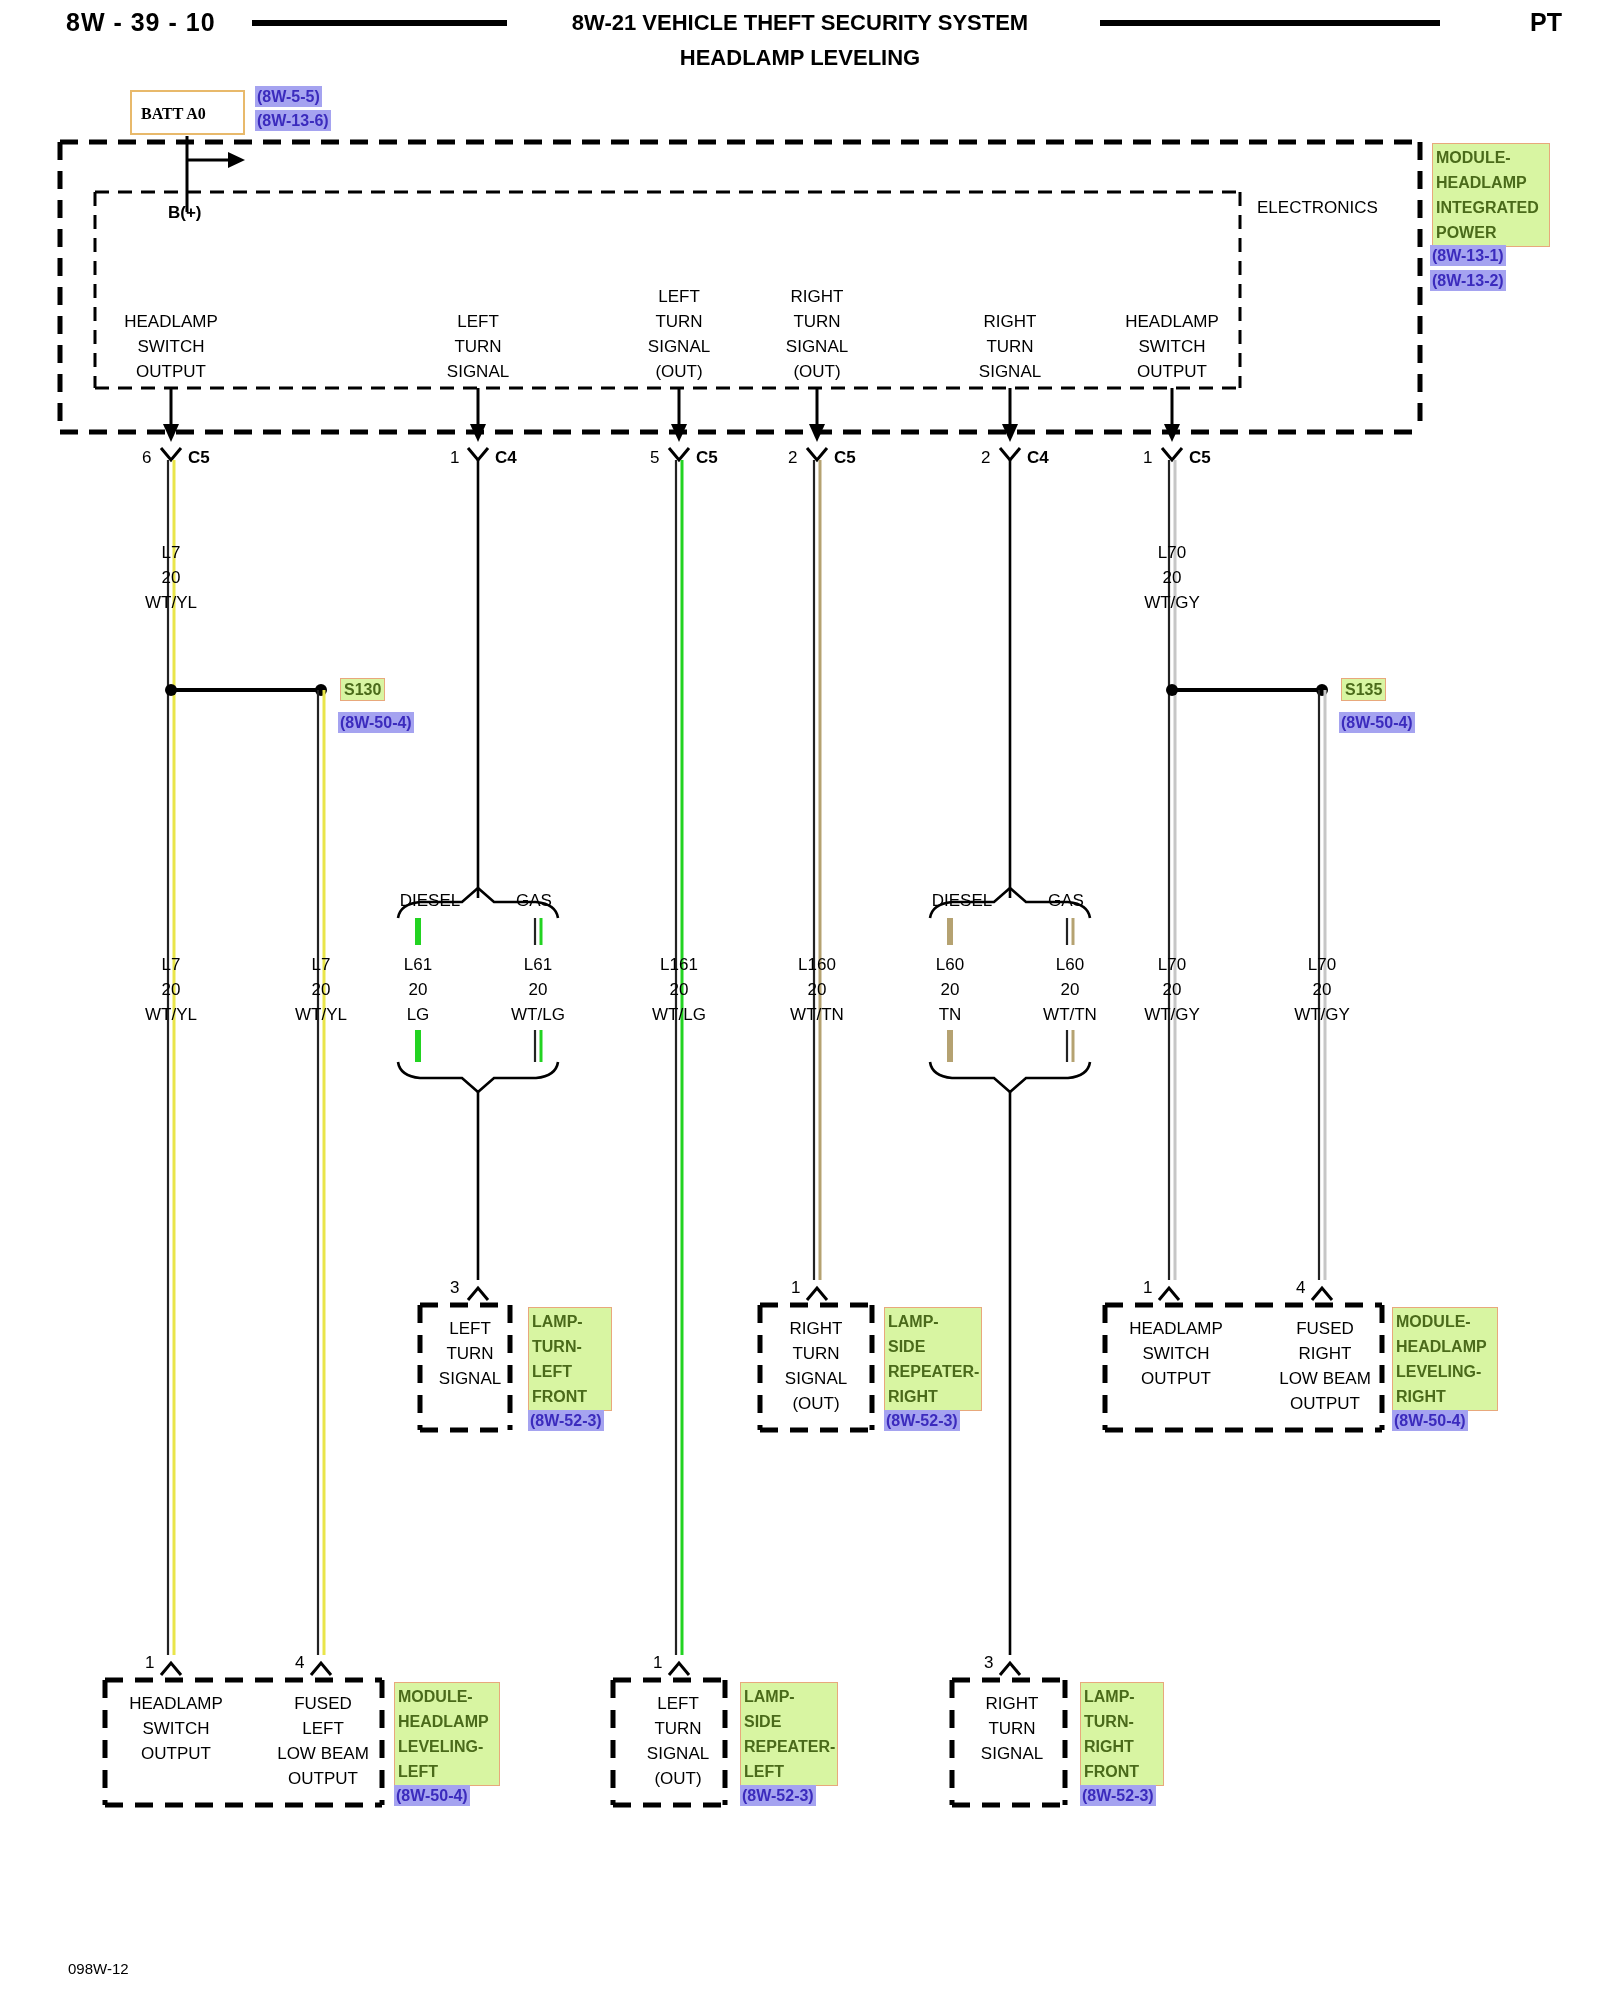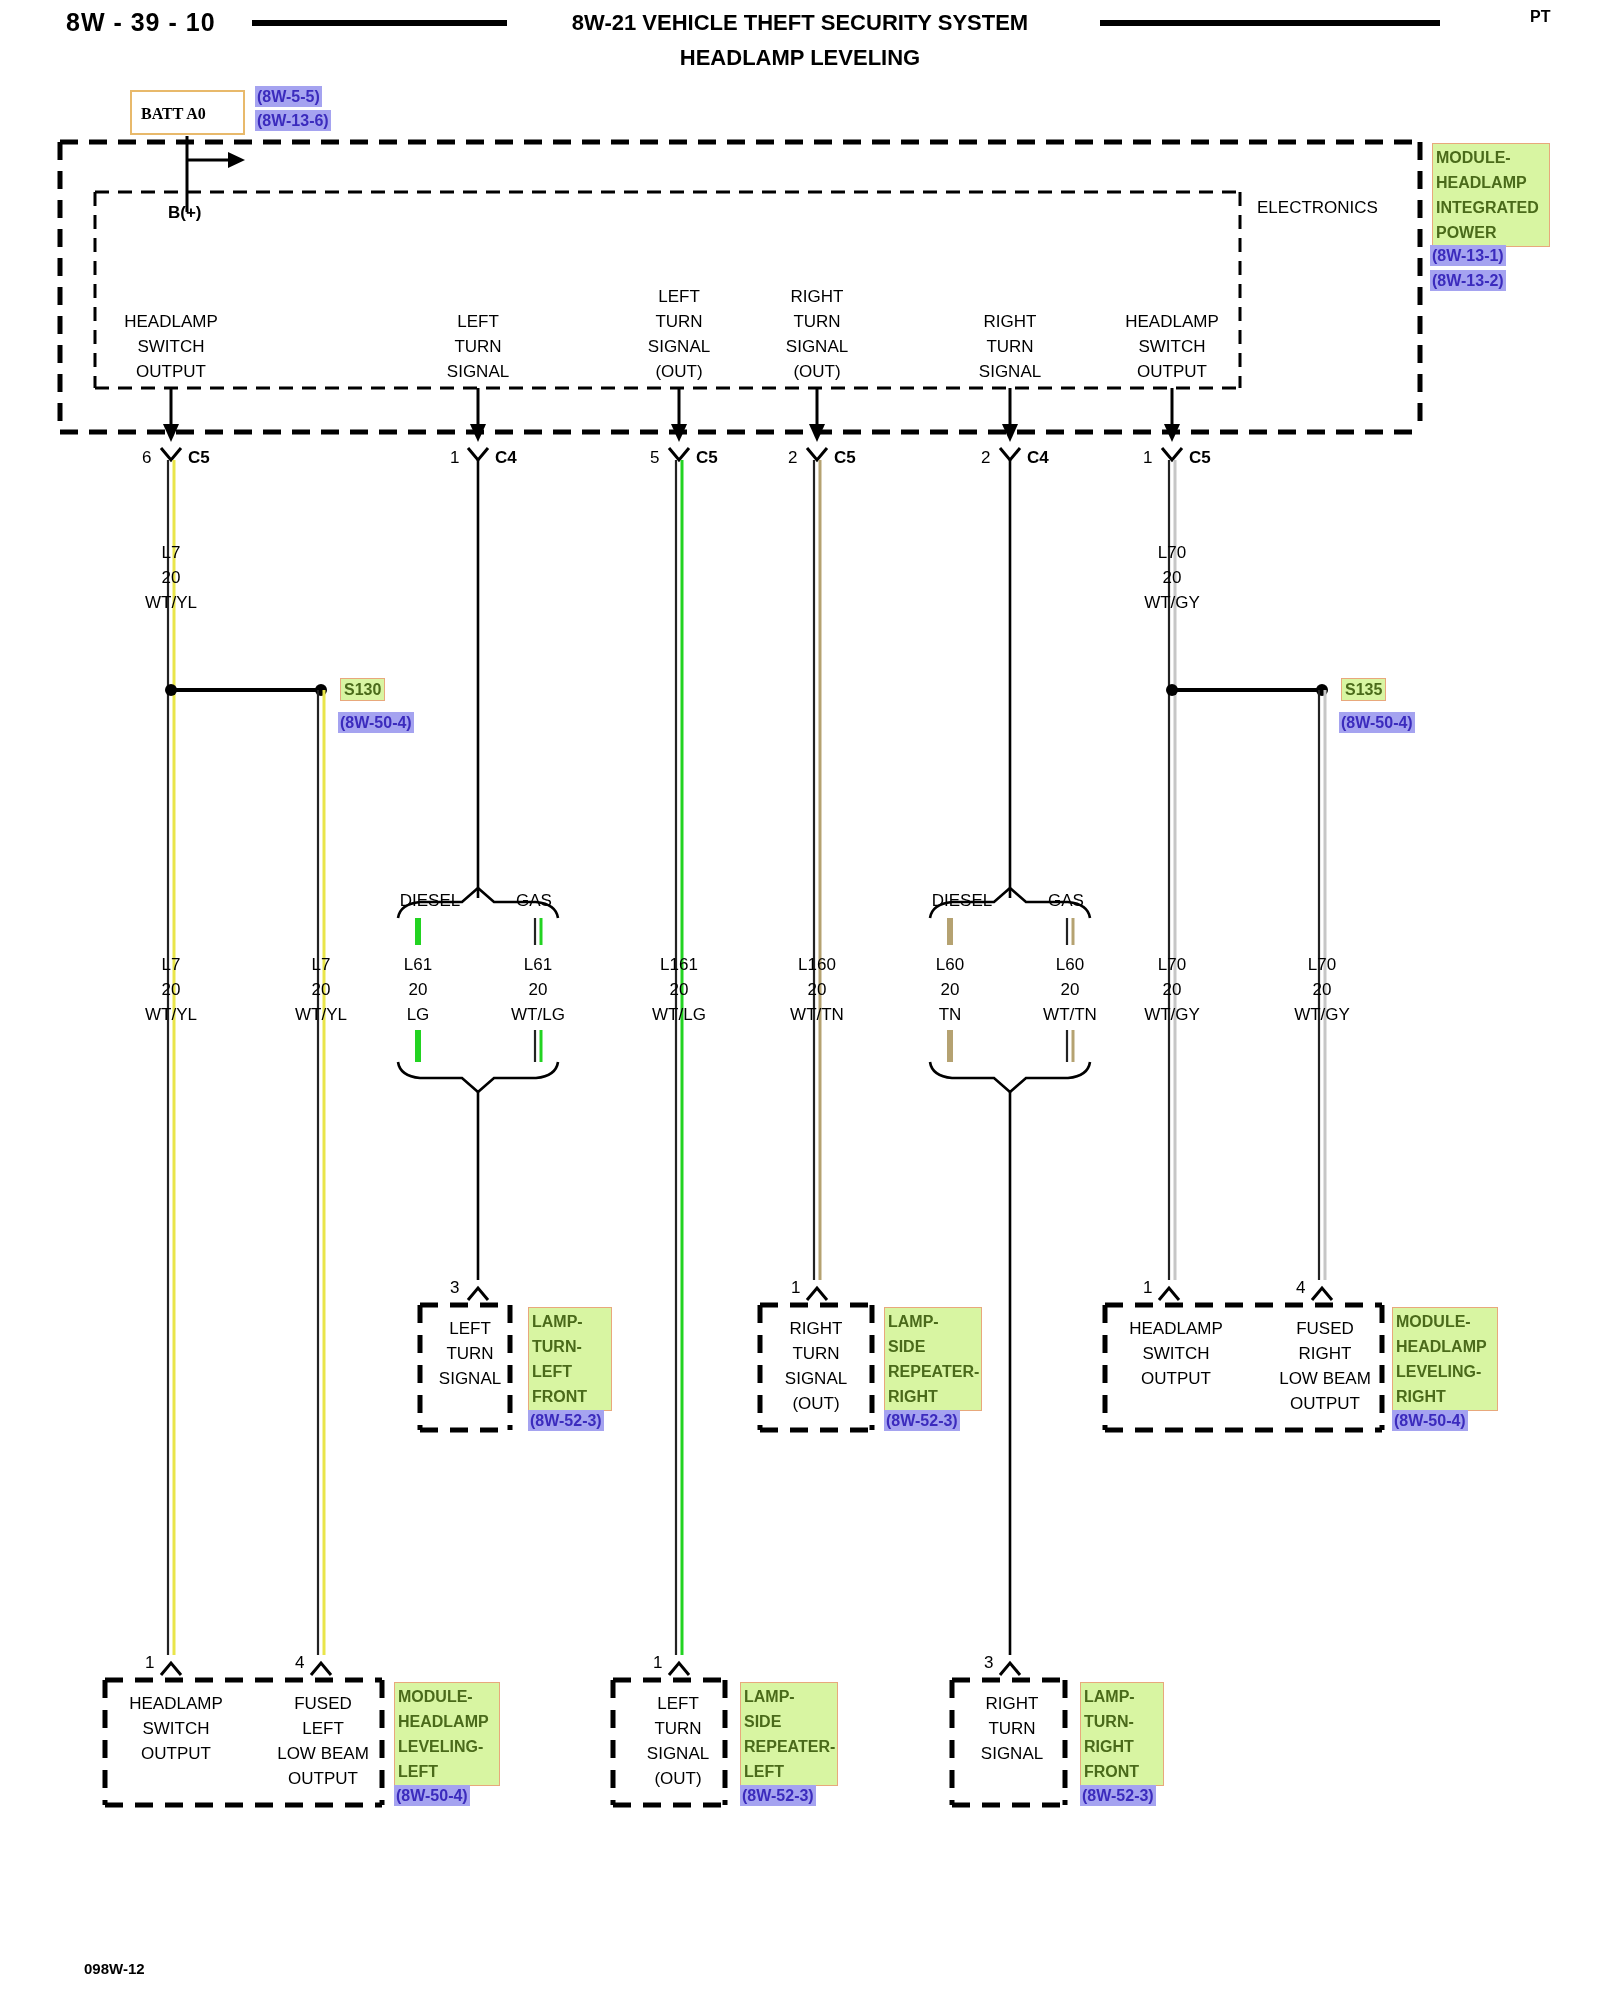--- a/index.html
+++ b/index.html
@@ -4,23 +4,23 @@
 <style>
   html,body{margin:0;padding:0;background:#fff;}
   body{font-family:"Liberation Sans",sans-serif;color:#000;}
   #page{position:relative;width:1600px;height:2000px;overflow:hidden;background:#fff;}
   .abs{position:absolute;}
   .txt{font-size:17px;line-height:25px;white-space:nowrap;}
   .txt-c{font-size:17px;line-height:25px;white-space:nowrap;text-align:center;transform:translateX(-50%);}
   .bold{font-weight:bold;}
   .hdr-left{font-size:25px;font-weight:bold;letter-spacing:1px;}
   .hdr-mid{font-size:22px;font-weight:bold;text-align:center;transform:translateX(-50%);letter-spacing:0px;}
-  .hdr-right{font-size:16px;font-weight:bold;}
+  .hdr-right{font-size:25px;font-weight:bold;}
   .rule{background:#000;height:6px;}
-  .foot{font-size:15px;font-weight:bold;margin-left:16px;}
+  .foot{font-size:15px;font-weight:normal;}
   
   .callout{
     background:#d8f5a2;border:1px solid #e8a87c;color:#4a6a1a;
     font-weight:bold;font-size:16px;line-height:25px;padding:1px 3px;
   }
   .callout span{display:block;white-space:nowrap;}
   
   .ref{
     background:#a5a3f0;color:#3b2bbd;font-weight:bold;font-size:16px;
     line-height:21px;padding:0 2px;white-space:nowrap;display:inline-block;

